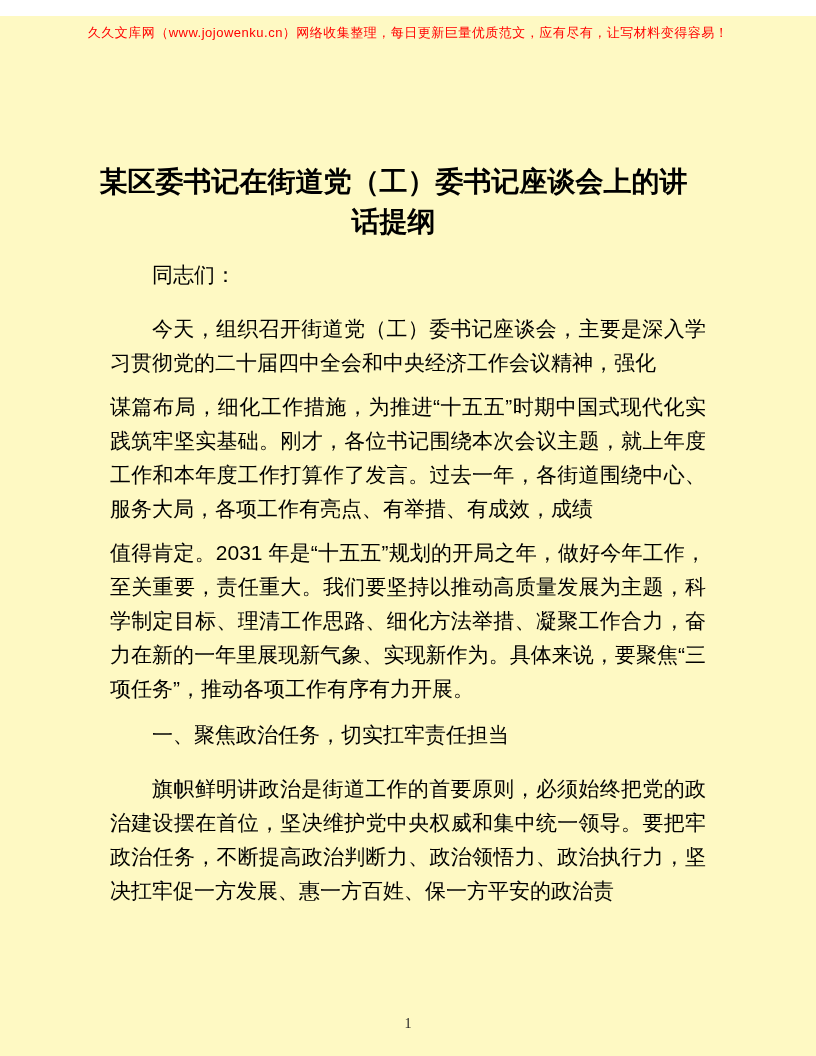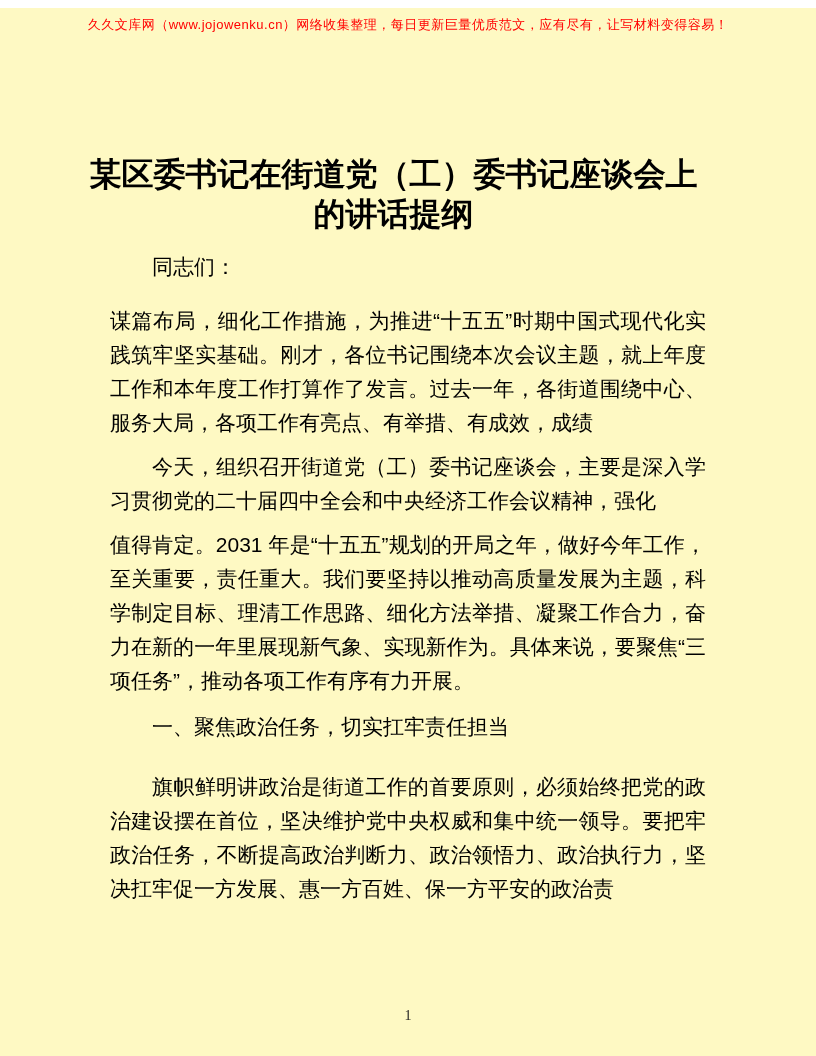--- a/index.html
+++ b/index.html
@@ -21,43 +21,43 @@
     top: 8px; left: 0;
     width: 100%;
     text-align: center;
     color: #ff0000;
     font-size: 13px;
     line-height: 18px;
     letter-spacing: 0.5px;
     white-space: nowrap;
   }
   .doc-title {
-    margin: 8px;
+    margin: 16px;
     padding: 146px 108px 0 79px;
     text-align: center;
-    font-size: 32px;
+    font-size: 28px;
     font-weight: bold;
     line-height: 40px;
     color: #000000;
   }
   .doc-body {
     padding: 0 110px;
     box-sizing: border-box;
     width: 816px;
     font-size: 21px;
     line-height: 34px;
     text-align: justify;
     color: #000000;
   }
   .para { margin: 0 0 10px 0; }
   .salutation { margin: 16px 0 20px 0; text-indent: 2em; }
   .indent { text-indent: 2em; }
   .no-indent { text-indent: 0; }
   .section-heading {
-    margin: 12px 0 26px 0;
+    margin: 12px 0 20px 0;
     text-indent: 2em;
     font-weight: normal;
     font-size: 21px;
     line-height: 34px;
   }
   .last-para { margin-bottom: 8px; }
   .page-number {
     position: absolute;
     bottom: 40px; left: 0;
     width: 100%;
@@ -73,23 +73,23 @@
 <div class="page">
 
   <div class="site-header">久久文库网（www.jojowenku.cn）网络收集整理，每日更新巨量优质范文，应有尽有，让写材料变得容易！</div>
 
   <h1 class="doc-title">某区委书记在街道党（工）委书记座谈会上的讲话提纲</h1>
 
   <div class="doc-body">
 
     <p class="para salutation">同志们：</p>
 
+    <p class="para indent">今天，组织召开街道党（工）委书记座谈会，主要是深入学习贯彻党的二十届四中全会和中央经济工作会议精神，强化</p>
+
     <p class="para no-indent">谋篇布局，细化工作措施，为推进“十五五”时期中国式现代化实践筑牢坚实基础。刚才，各位书记围绕本次会议主题，就上年度工作和本年度工作打算作了发言。过去一年，各街道围绕中心、服务大局，各项工作有亮点、有举措、有成效，成绩</p>
-
-    <p class="para indent">今天，组织召开街道党（工）委书记座谈会，主要是深入学习贯彻党的二十届四中全会和中央经济工作会议精神，强化</p>
 
     <p class="para no-indent" style="margin-bottom:12px;">值得肯定。2031 年是“十五五”规划的开局之年，做好今年工作，至关重要，责任重大。我们要坚持以推动高质量发展为主题，科学制定目标、理清工作思路、细化方法举措、凝聚工作合力，奋力在新的一年里展现新气象、实现新作为。具体来说，要聚焦“三项任务”，推动各项工作有序有力开展。</p>
 
     <p class="para section-heading">一、聚焦政治任务，切实扛牢责任担当</p>
 
     <p class="para indent last-para">旗帜鲜明讲政治是街道工作的首要原则，必须始终把党的政治建设摆在首位，坚决维护党中央权威和集中统一领导。要把牢政治任务，不断提高政治判断力、政治领悟力、政治执行力，坚决扛牢促一方发展、惠一方百姓、保一方平安的政治责</p>
 
   </div>
 
   <div class="page-number">1</div>

